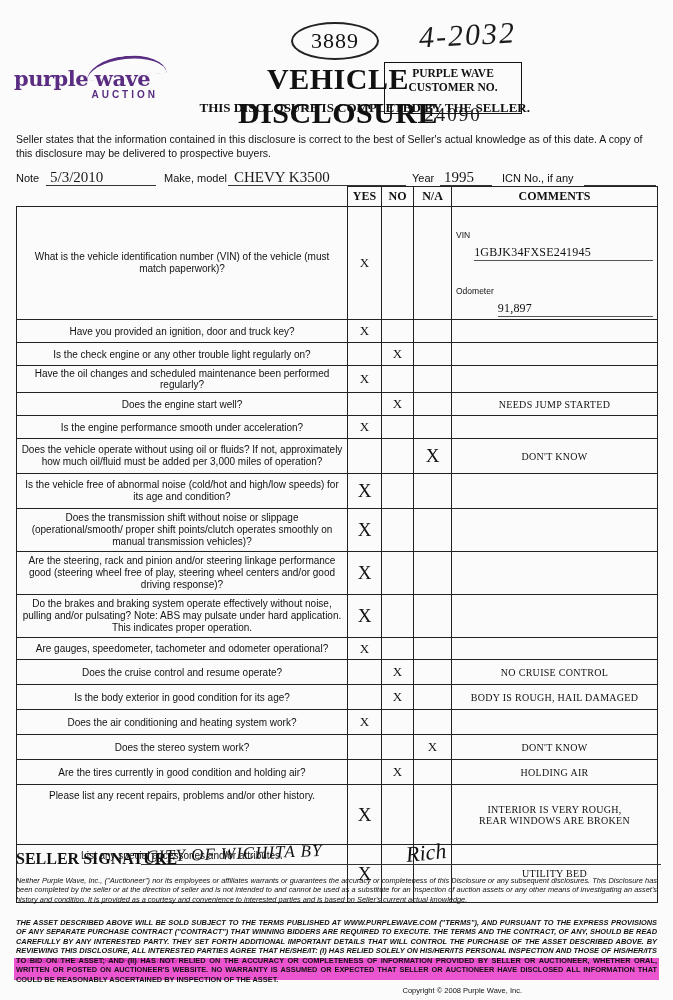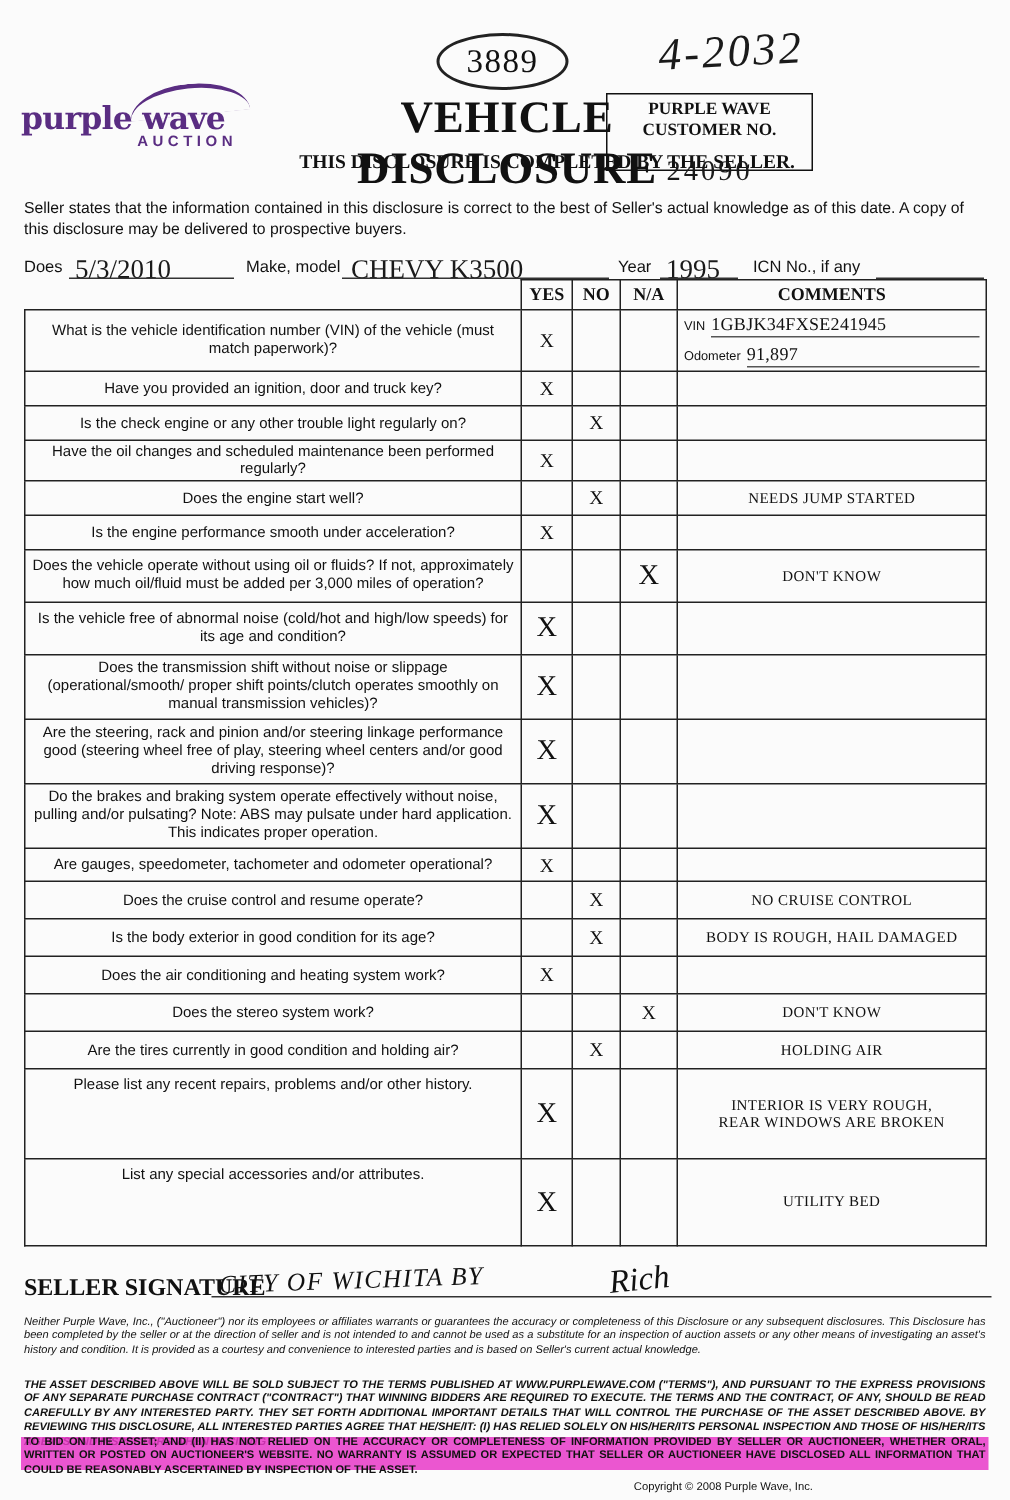--- a/index.html
+++ b/index.html
@@ -4,21 +4,21 @@
 <style>
   html,body{margin:0;padding:0;}
   body{
     width:673px;height:1000px;
     background:#fbfbfb;
     font-family:"Liberation Sans",sans-serif;
     color:#111;
     position:relative;
     overflow:hidden;
   }
-  .page{position:relative;width:538px;height:1000px;padding-left:20px;}
+  .page{position:relative;width:538px;height:1000px;}
 
   
   .stamp-circle{
     position:absolute;left:291px;top:22px;width:84px;height:34px;
     border:2px solid #222;border-radius:50%;
     display:flex;align-items:center;justify-content:center;
     font-family:"Liberation Serif",serif;font-size:22px;letter-spacing:1px;
   }
   .hand-number{
     position:absolute;right:22px;top:18px;
@@ -71,21 +71,21 @@
   .seller-note{
     position:absolute;left:16px;top:132px;width:640px;
     font-size:10.5px;line-height:1.35;
   }
 
   
   .daterow{position:absolute;left:16px;top:168px;width:640px;height:18px;font-size:11px;}
   .daterow .lbl{position:absolute;font-size:11px;}
   .daterow .val{
     position:absolute;font-family:"Liberation Serif",serif;
-    font-size:18px;color:#1a1a1a;
+    font-size:15px;color:#1a1a1a;
   }
   .uline{border-bottom:1px solid #333;position:absolute;height:0;}
 
   
   table.main{
     position:absolute;left:16px;top:186px;width:641px;
     border-collapse:collapse;
     table-layout:fixed;
   }
   table.main td,table.main th{
@@ -113,21 +113,21 @@
   td.mark.sm{font-size:13px;}
   td.comment{
     text-align:center;
     font-family:"Liberation Serif",serif;
     font-size:13.5px;color:#111;letter-spacing:.3px;
   }
   .vinline{display:flex;align-items:center;gap:4px;font-size:9.5px;}
   .vinline .lab{font-family:"Liberation Sans",sans-serif;font-size:8.5px;}
   .vinline .hand{
     font-family:"Liberation Serif",serif;font-size:12px;letter-spacing:.2px;
-    border-bottom:1px solid #555;flex:1;
+    border-bottom:1px solid #555;flex:1;margin-top:36px;
   }
   td.vincell{padding:1px 4px;}
   .qsmall{font-size:9.2px;}
   .multi{line-height:1.18;}
 
   
   .sigrow{position:absolute;left:16px;top:850px;width:641px;height:22px;}
   .sig-label{font-size:16px;font-weight:bold;font-family:"Liberation Serif",serif;}
   .sig-hand{
     position:absolute;left:130px;top:-6px;
@@ -180,21 +180,21 @@
 
   <div class="cust-box">
     <div>PURPLE WAVE</div>
     <div>CUSTOMER NO.</div>
   </div>
   <div class="cust-no">24090</div>
 
   <div class="seller-note">Seller states that the information contained in this disclosure is correct to the best of Seller's actual knowledge as of this date. A copy of this disclosure may be delivered to prospective buyers.</div>
 
   <div class="daterow">
-    <span class="lbl" style="left:0;top:4px;">Does</span>
+    <span class="lbl" style="left:0;top:4px;">Note</span>
     <span class="val" style="left:34px;top:1px;">5/3/2010</span>
     <span class="uline" style="left:30px;top:17px;width:110px;"></span>
 
     <span class="lbl" style="left:148px;top:4px;">Make, model</span>
     <span class="val" style="left:218px;top:1px;">CHEVY K3500</span>
     <span class="uline" style="left:212px;top:17px;width:178px;"></span>
 
     <span class="lbl" style="left:396px;top:4px;">Year</span>
     <span class="val" style="left:428px;top:1px;">1995</span>
     <span class="uline" style="left:424px;top:17px;width:52px;"></span>

